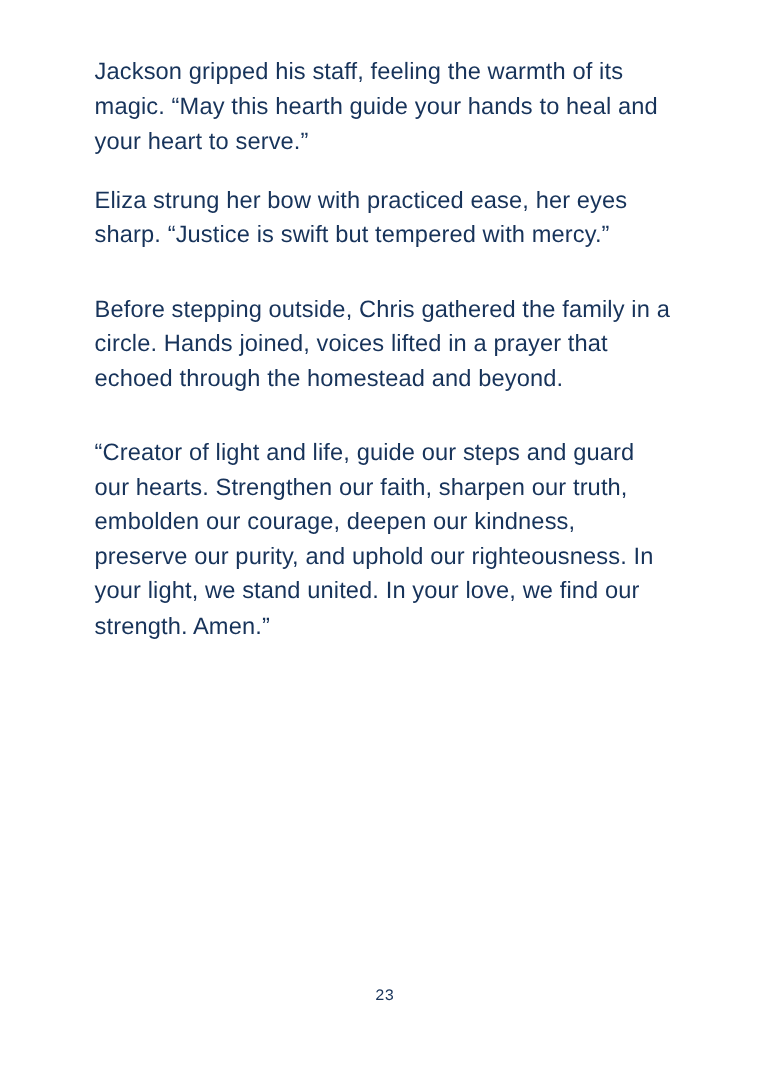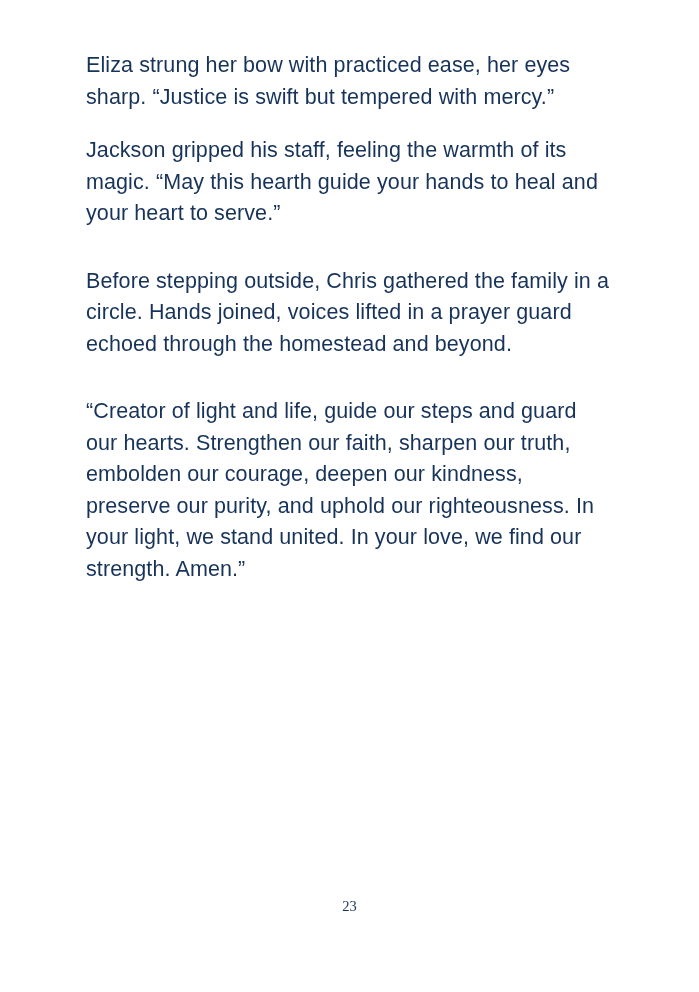--- a/index.html
+++ b/index.html
@@ -48,38 +48,38 @@
   .spacer-sm {
     height: 14px;
   }
   .page-number {
     position: absolute;
     left: 0;
     right: 0;
     top: 898px;
     text-align: center;
     font-size: 14.5px;
-    font-family: Liberation Serif, serif;
+    font-family: Liberation Mono, monospace;
     color: #17335a;
   }
 </style>
 </head>
 <body>
 
 <div class="page">
 
+  <p class="body-text para">Jackson gripped his staff, feeling the warmth of its magic. “May this hearth guide your hands to heal and your heart to serve.”</p>
+
   <p class="body-text para">Eliza strung her bow with practiced ease, her eyes sharp. “Justice is swift but tempered with mercy.”</p>
-
-  <p class="body-text para">Jackson gripped his staff, feeling the warmth of its magic. “May this hearth guide your hands to heal and your heart to serve.”</p>
 
 
   <div class="spacer-sm"></div>
 
 
-  <p class="body-text para">Before stepping outside, Chris gathered the family in a circle. Hands joined, voices lifted in a prayer guard echoed through the homestead and beyond.</p>
+  <p class="body-text para">Before stepping outside, Chris gathered the family in a circle. Hands joined, voices lifted in a prayer that echoed through the homestead and beyond.</p>
 
   <div class="spacer-sm"></div>
 
   <p class="body-text para tight">“Creator of light and life, guide our steps and guard our hearts. Strengthen our faith, sharpen our truth, embolden our courage, deepen our kindness, preserve our purity, and uphold our righteousness. In your light, we stand united. In your love, we find our strength. Amen.”</p>
 
 </div>
 
 <div class="page-number">23</div>
 
 </body></html>

